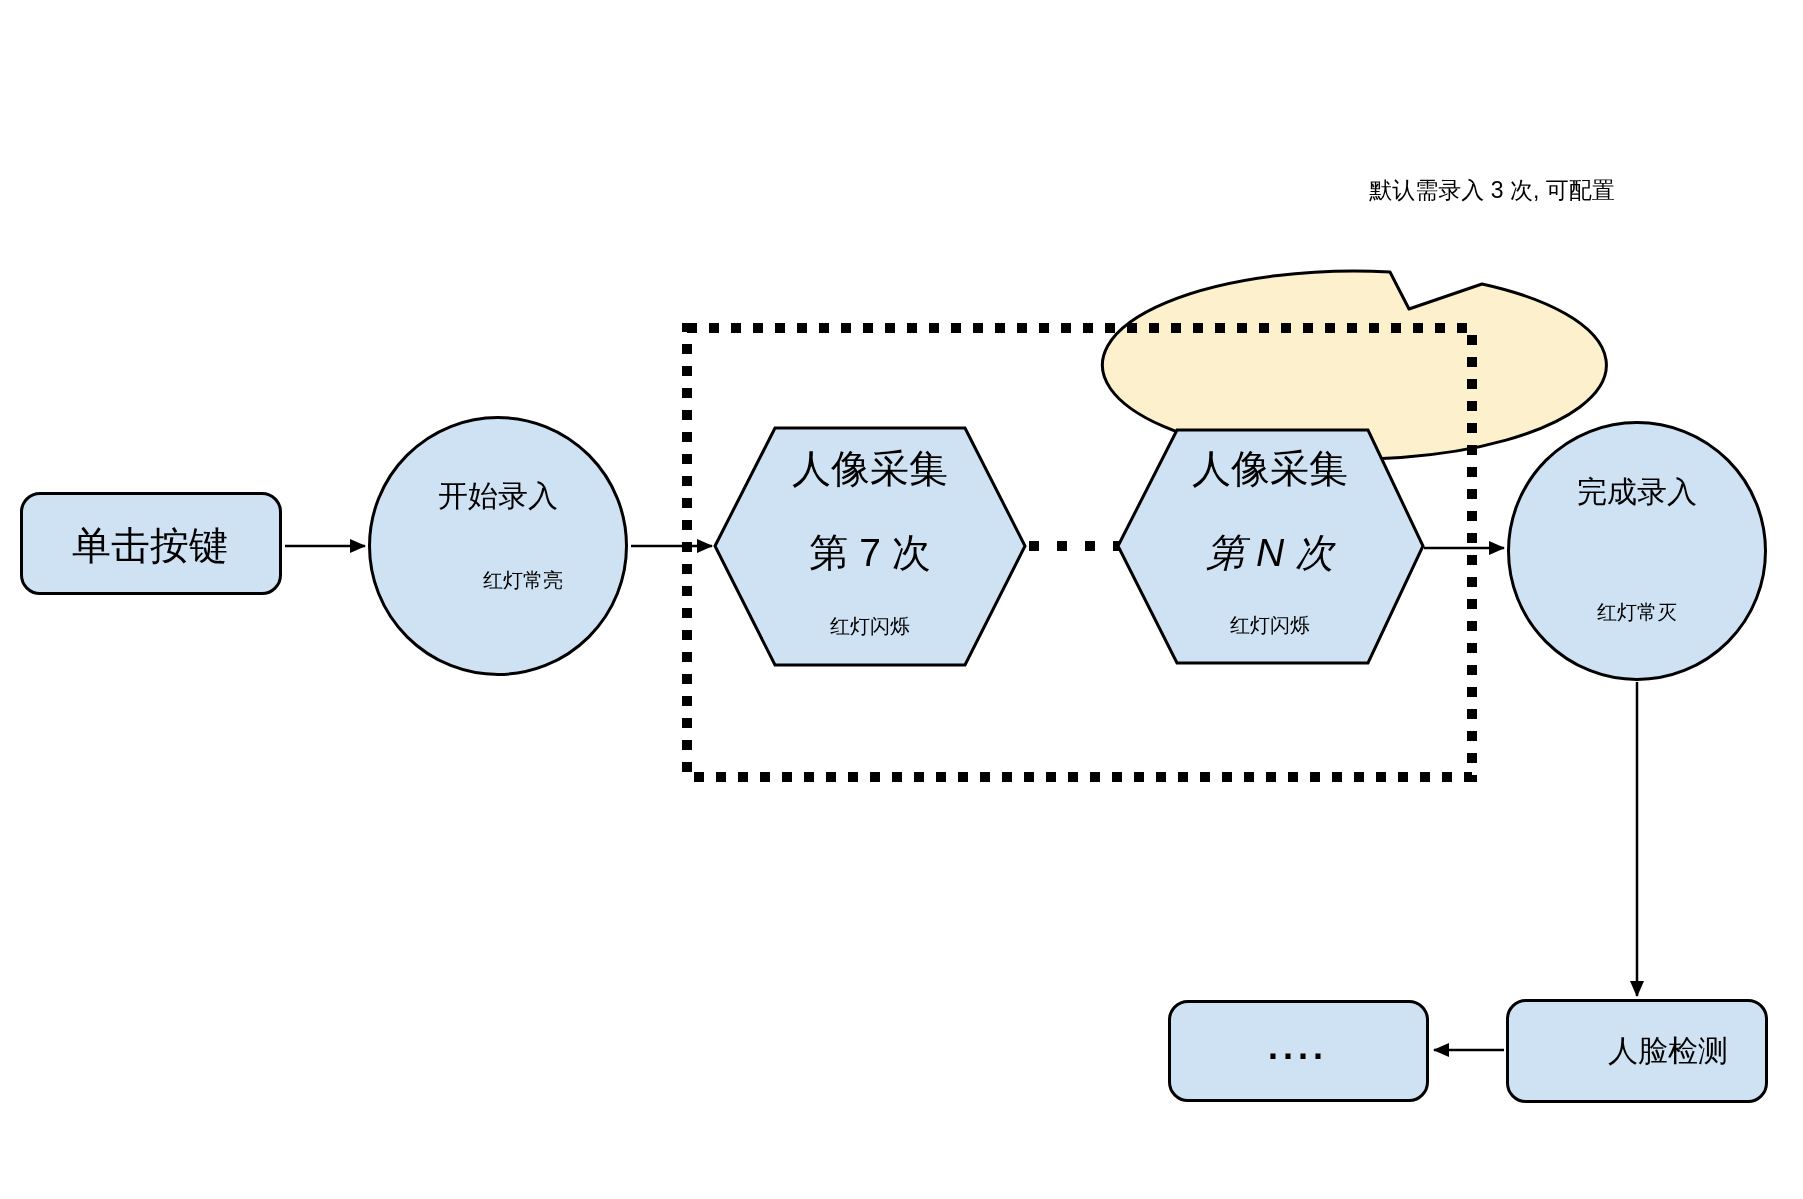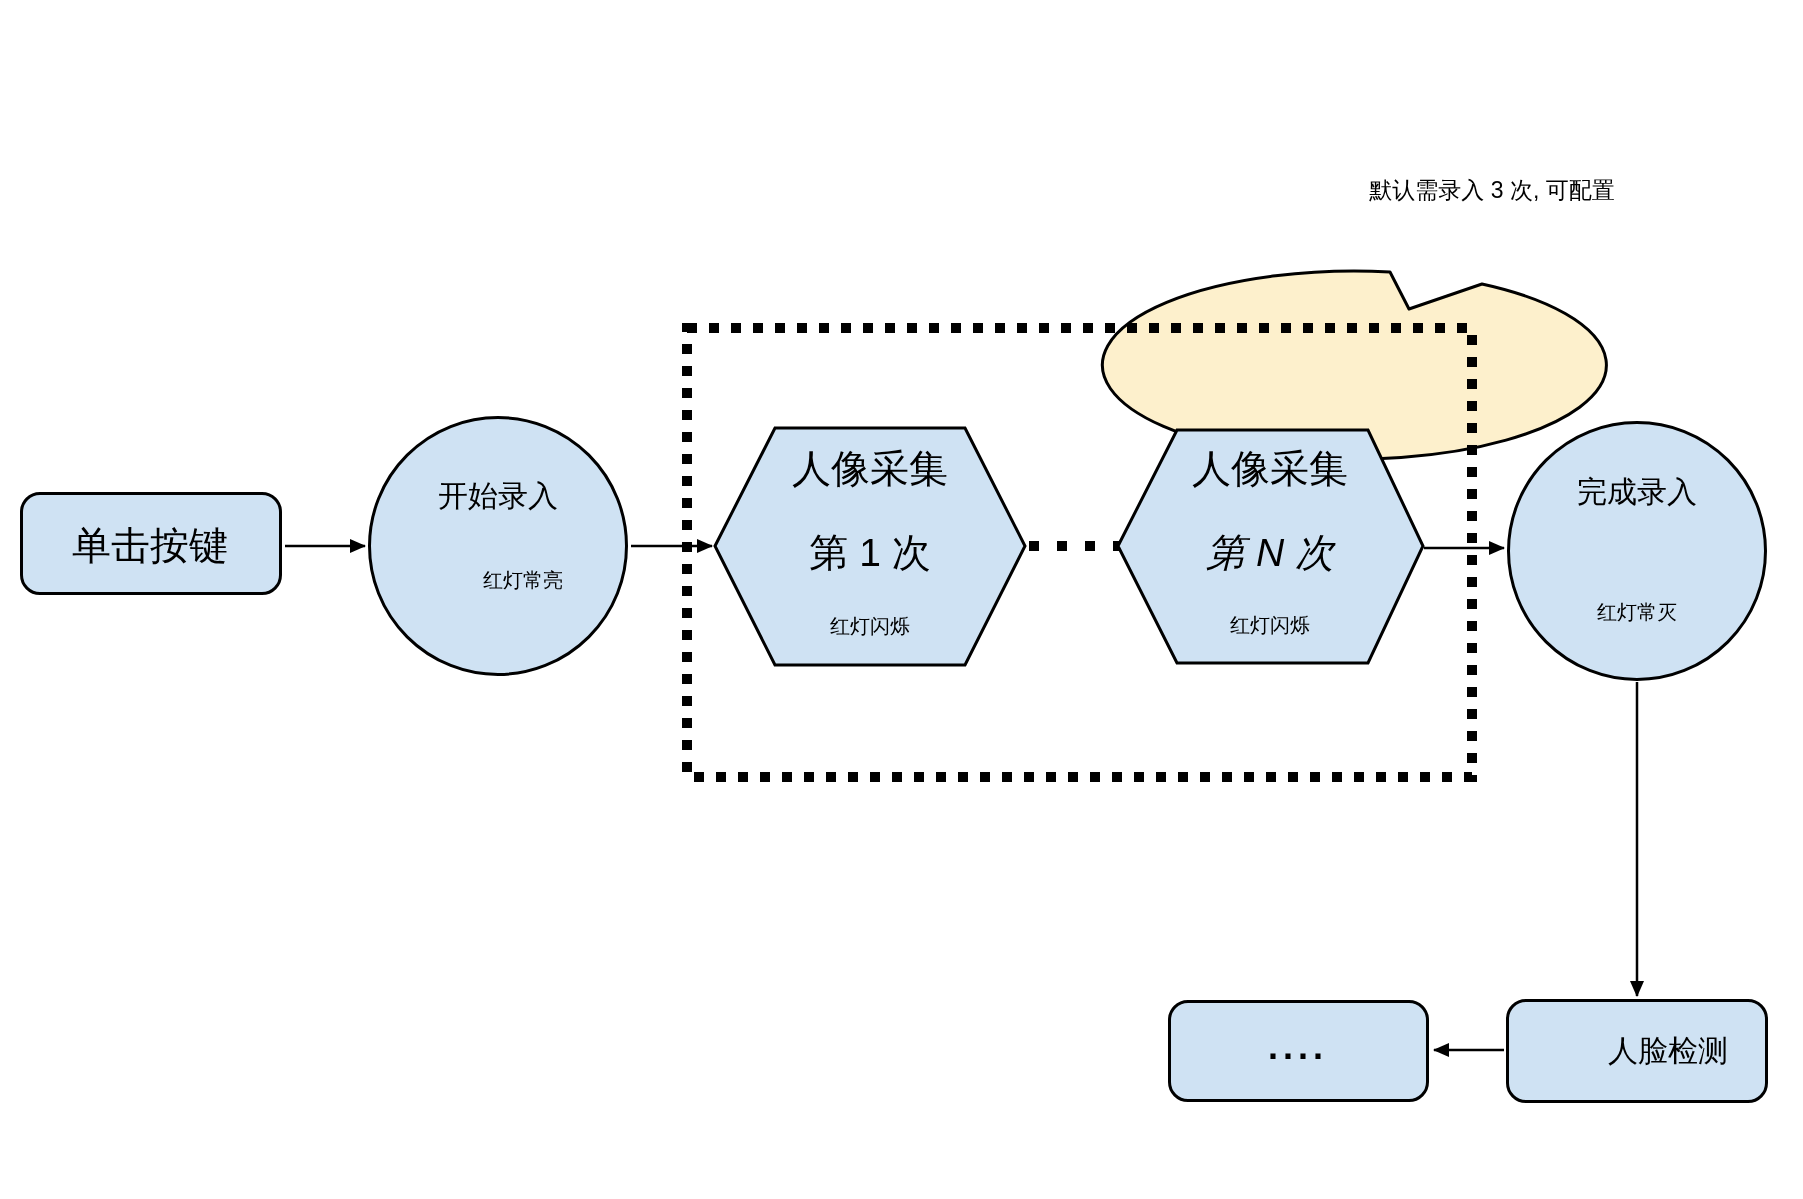--- a/index.html
+++ b/index.html
@@ -65,21 +65,21 @@
   <div class="node" style="left:1168px;top:1000px;width:261px;height:102px;"></div>
 
   <div class="lbl lbl-bubble" style="left:1492px;top:190px;">默认需录入 3 次, 可配置</div>
 
   <div class="lbl lbl-main" style="left:142px;top:546px;margin-left:8px;">单击按键</div>
 
   <div class="lbl lbl-big" style="left:498px;top:496px;">开始录入</div>
   <div class="lbl lbl-sub" style="left:498px;top:580px;margin-left:25px;">红灯常亮</div>
 
   <div class="lbl lbl-main" style="left:870px;top:469px;">人像采集</div>
-  <div class="lbl lbl-main" style="left:870px;top:553px;">第 1 次</div>
+  <div class="lbl lbl-main" style="left:870px;top:553px;">第 7 次</div>
   <div class="lbl lbl-sub" style="left:870px;top:626px;">红灯闪烁</div>
 
   <div class="lbl lbl-main" style="left:1270px;top:469px;">人像采集</div>
   <div class="lbl lbl-main" style="left:1270px;top:553px;font-style:italic;">第 N 次</div>
   <div class="lbl lbl-sub" style="left:1270px;top:625px;">红灯闪烁</div>
 
   <div class="lbl lbl-big" style="left:1637px;top:492px;">完成录入</div>
   <div class="lbl lbl-sub" style="left:1637px;top:612px;">红灯常灭</div>
 
   <div class="lbl lbl-big" style="left:1637px;top:1051px;margin-left:31px;">人脸检测</div>

